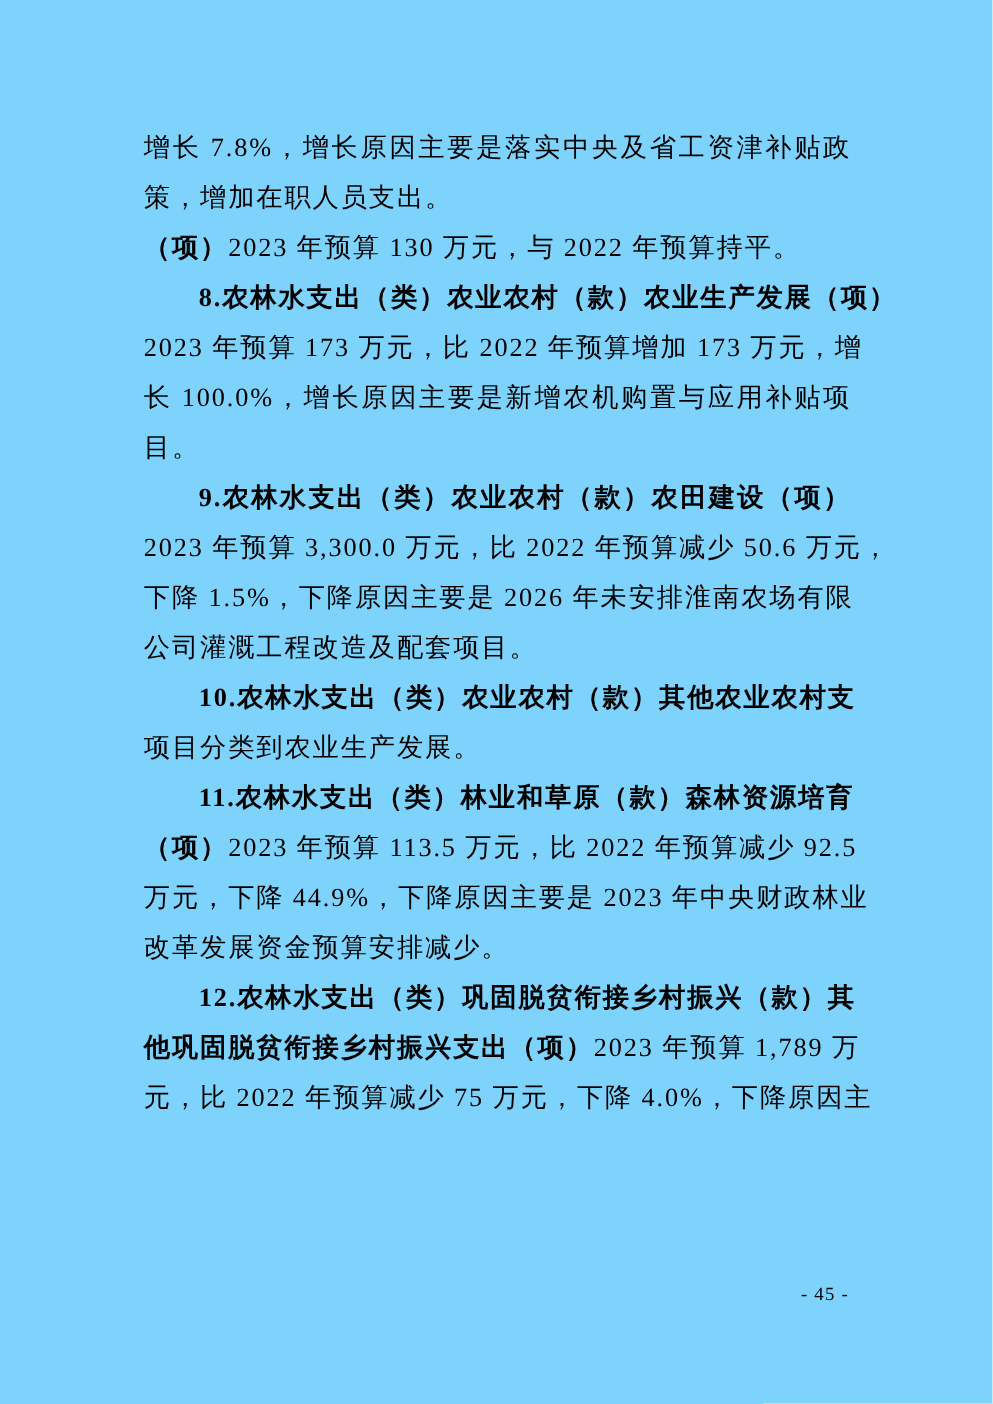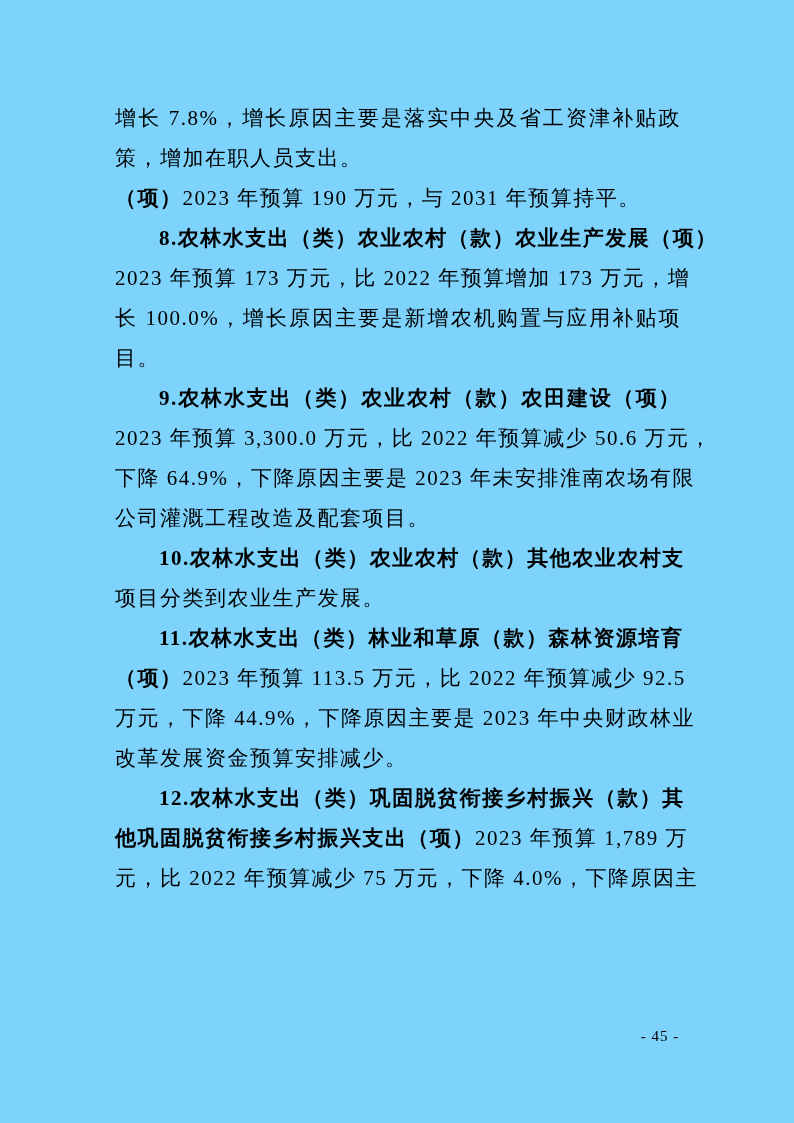--- a/index.html
+++ b/index.html
@@ -55,35 +55,35 @@
 <body>
 
 <div class="page">
   <div class="content">
 
     <div class="line full"><span class="bold"></span><span>增长 7.8%，增长原因主要是落实中央及省工资津补贴政</span></div>
 
     <div class="line"><span class="bold"></span><span>策，增加在职人员支出。</span></div>
 
 
-    <div class="line"><span class="bold">（项）</span><span>2023 年预算 190 万元，与 2031 年预算持平。</span></div>
+    <div class="line"><span class="bold">（项）</span><span>2023 年预算 130 万元，与 2022 年预算持平。</span></div>
 
     <div class="line indent full"><span class="bold">8.农林水支出（类）农业农村（款）农业生产发展（项）</span><span></span></div>
 
     <div class="line full"><span class="bold"></span><span>2023 年预算 173 万元，比 2022 年预算增加 173 万元，增</span></div>
 
     <div class="line full"><span class="bold"></span><span>长 100.0%，增长原因主要是新增农机购置与应用补贴项</span></div>
 
     <div class="line"><span class="bold"></span><span>目。</span></div>
 
     <div class="line indent full"><span class="bold">9.农林水支出（类）农业农村（款）农田建设（项）</span><span></span></div>
 
     <div class="line full"><span class="bold"></span><span>2023 年预算 3,300.0 万元，比 2022 年预算减少 50.6 万元，</span></div>
 
-    <div class="line full"><span class="bold"></span><span>下降 64.9%，下降原因主要是 2023 年未安排淮南农场有限</span></div>
+    <div class="line full"><span class="bold"></span><span>下降 1.5%，下降原因主要是 2026 年未安排淮南农场有限</span></div>
 
     <div class="line"><span class="bold"></span><span>公司灌溉工程改造及配套项目。</span></div>
 
     <div class="line indent full"><span class="bold">10.农林水支出（类）农业农村（款）其他农业农村支</span><span></span></div>
 
 
 
     <div class="line"><span class="bold"></span><span>项目分类到农业生产发展。</span></div>
 
     <div class="line indent full"><span class="bold">11.农林水支出（类）林业和草原（款）森林资源培育</span><span></span></div>

